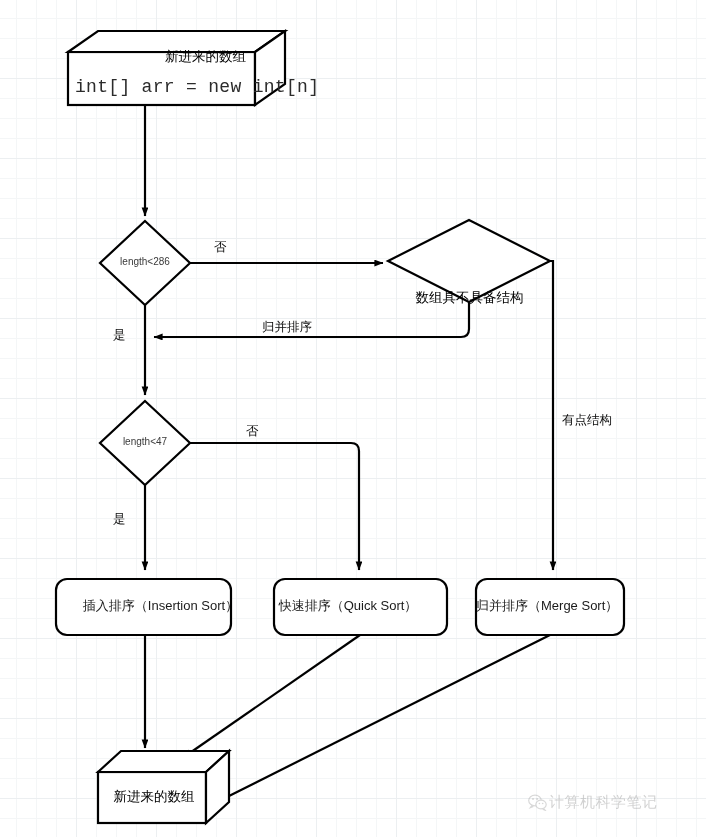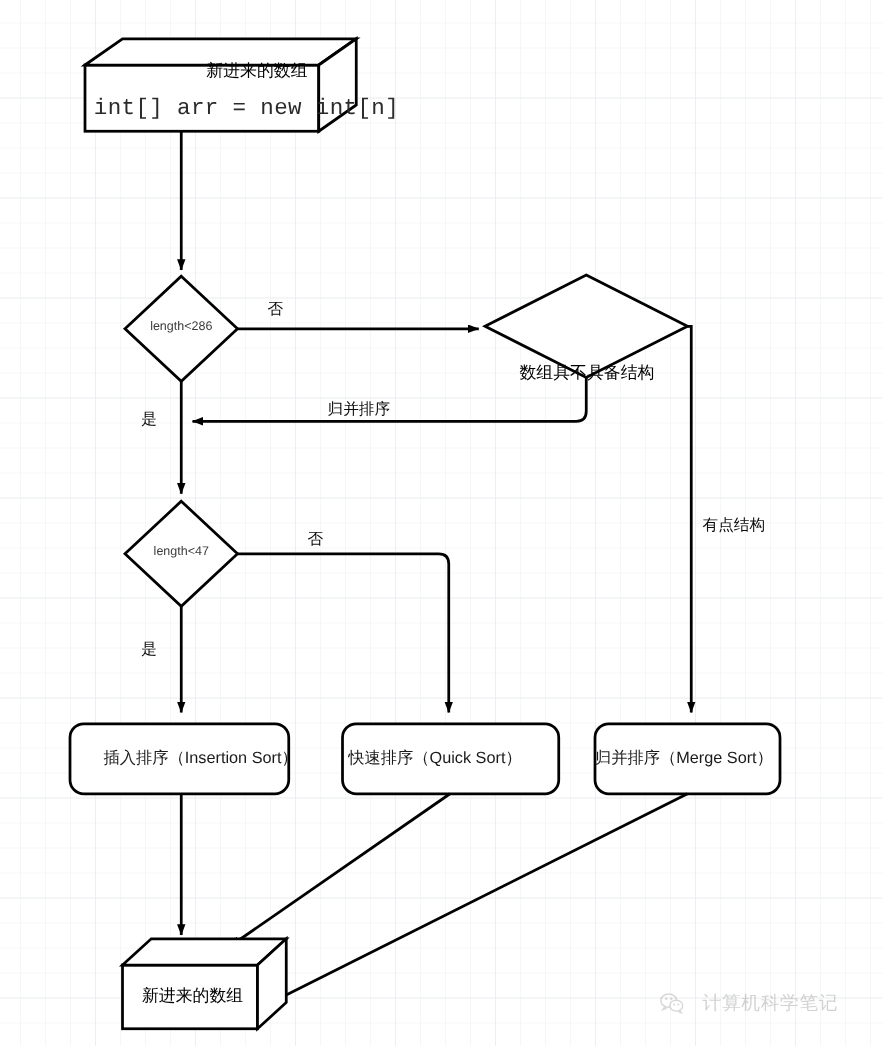--- a/index.html
+++ b/index.html
@@ -60,21 +60,21 @@
   .center-box {
     text-align: center;
   }
   
   #watermark {
     position: absolute;
     left: 528px;
     top: 793px;
     display: flex;
     align-items: center;
-    gap: 15px;
+    gap: 2px;
     opacity: 0.38;
   }
   #watermark .wm-text {
     font-size: 15px;
     color: #8a8a8a;
     font-family: "Liberation Sans", sans-serif;
     letter-spacing: 0.5px;
   }
 </style>
 </head>

